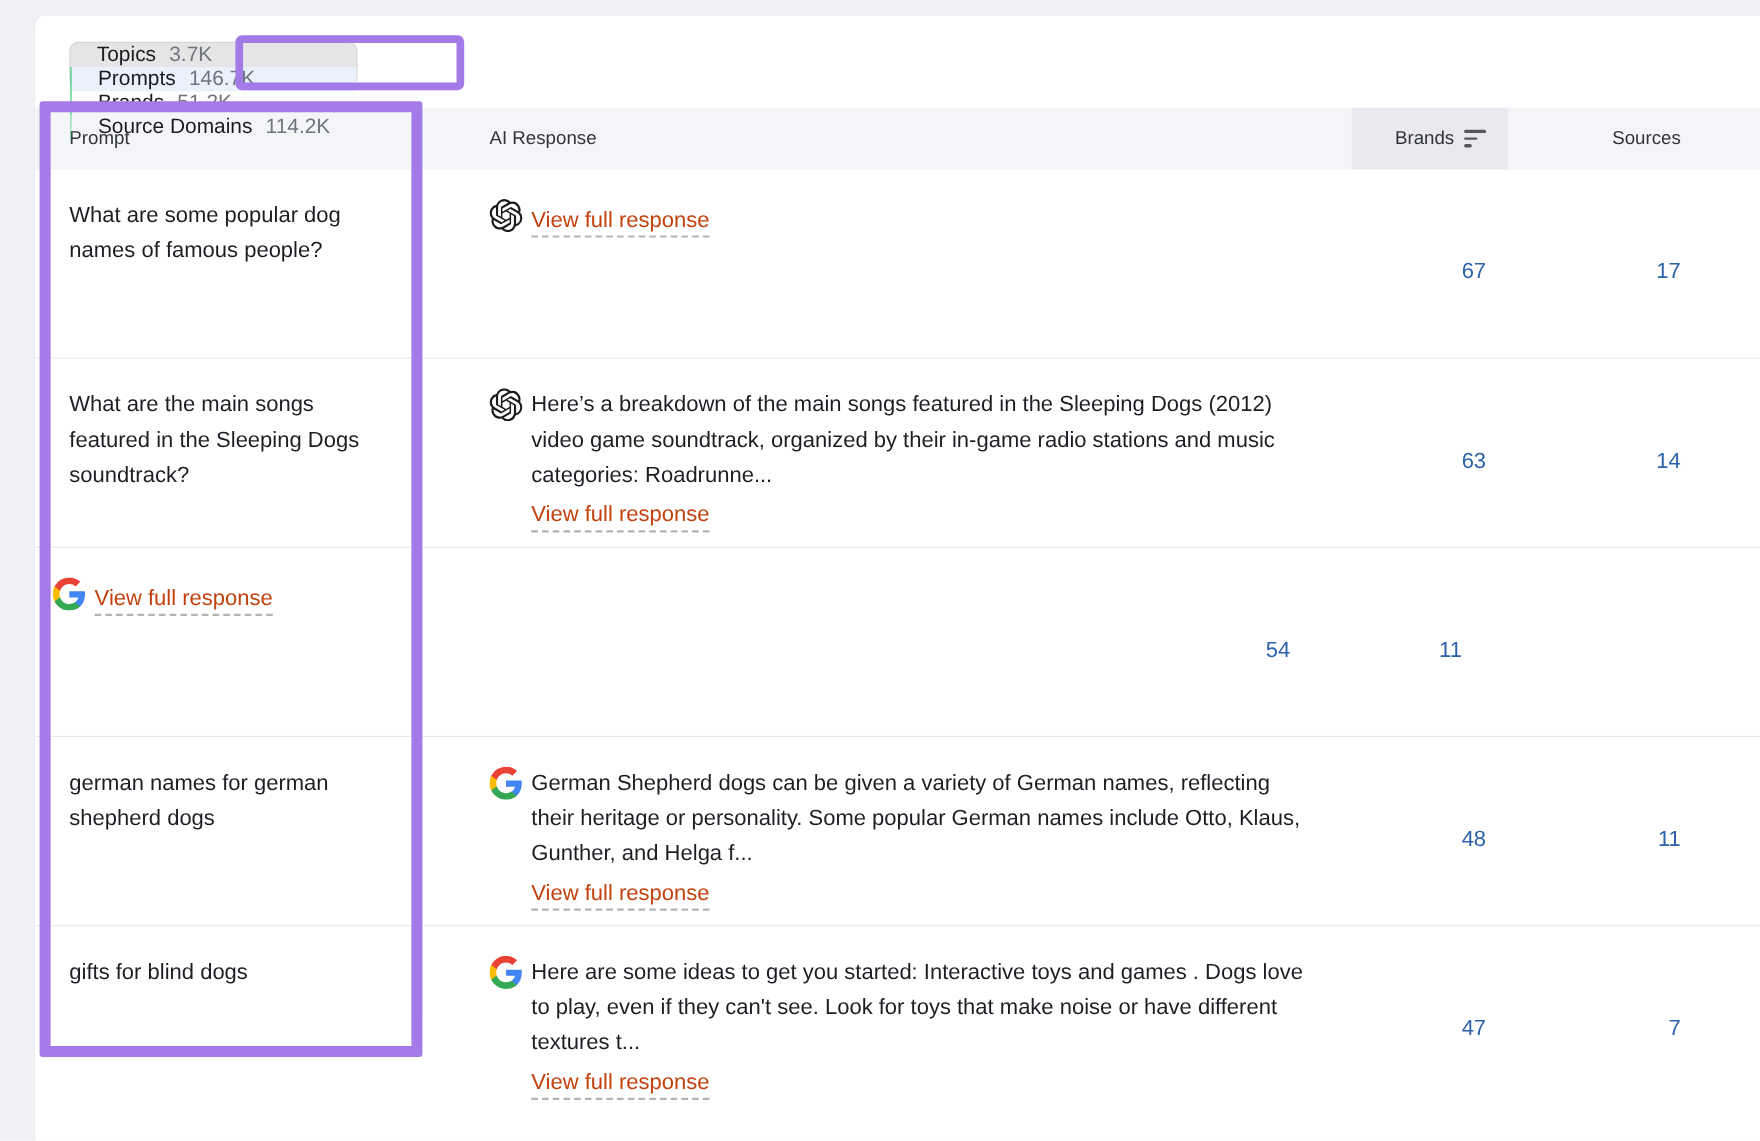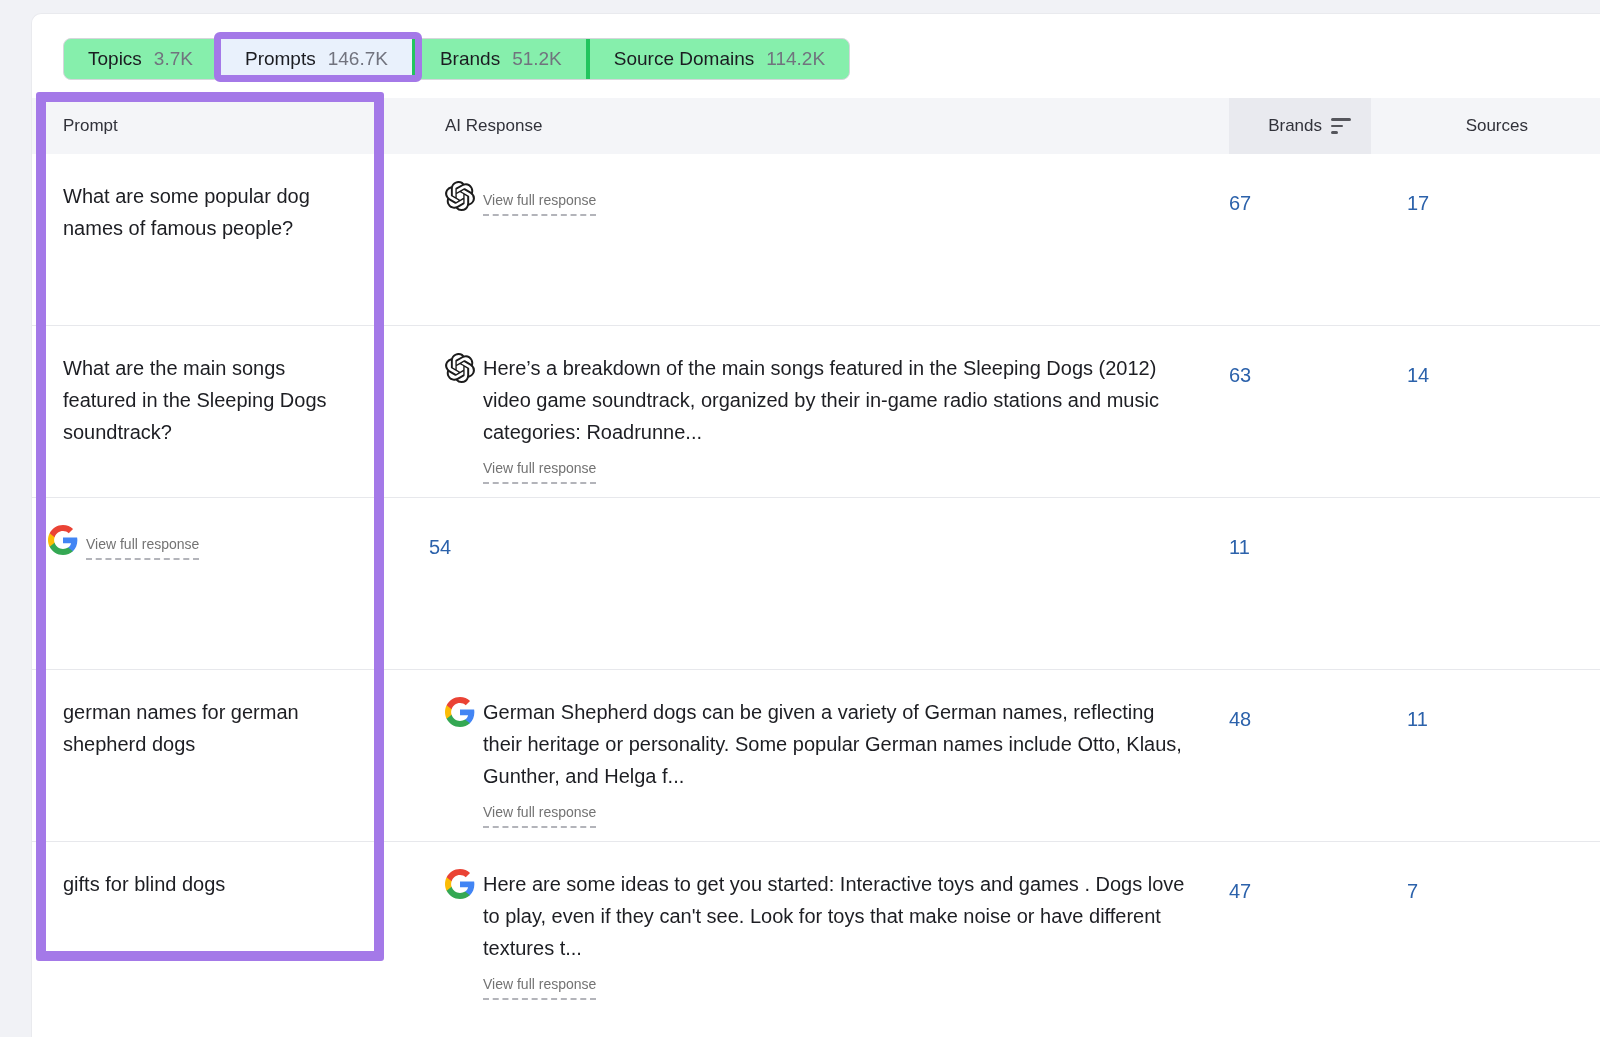--- a/index.html
+++ b/index.html
@@ -20,33 +20,34 @@
     border-top:1px solid #e9eaee;
     border-left:1px solid #e9eaee;
   }
 
   
   .tabs {
     display:inline-flex;
     margin:24px 0 18px 31px;
     border:1px solid #d5d6db;
     border-radius:8px;
-    background:#86efac;
+    background:#e5e5e5;
     height:42px;
     align-items:stretch;
     position:relative;
+    flex-direction:column;
   }
   .tab {
     display:flex; align-items:center; gap:12px;
     padding:0 24px;
     font-size:19px;
     cursor:pointer;
     white-space:nowrap;
   }
-  .tab + .tab { border-left:4px solid #22c55e;text-align:right; }
+  .tab + .tab { border-left:1px solid #22c55e;text-align:right; }
   .tab:first-child { border-radius:7px 0 0 7px; }
   .tab:last-child { border-radius:0 7px 7px 0; }
   .tab .tab-label { color:#1b1c21; }
   .tab .tab-count { color:#71737e; }
   .tab.selected { background:#e9f1fc; }
 
   
   .annot { position:absolute; pointer-events:none; border-style:solid; border-color:#a479e8; z-index:50; }
   .annot-tab { left:214px; top:32px; width:208px; height:50px; border-width:7px; border-radius:6px; }
   .annot-col { left:36px; top:92px; width:348px; height:869px; border-width:10px; border-radius:3px; }
@@ -87,27 +88,27 @@
   .cell-response { padding:26px 0 0 16px; display:flex; align-items:flex-start; }
   .engine { flex:0 0 auto; width:30px; height:30px; margin:1px 8px 0 0; }
   .engine svg { display:none; width:30px; height:30px; }
   .engine[data-engine="chatgpt"] .icon-chatgpt { display:block; }
   .engine[data-engine="google"]  .icon-google  { display:block; }
 
   .resp-body { max-width:810px; }
   .resp-text { font-size:20px; line-height:32px; color:#1d1e23; }
   .view-link {
     display:inline-block; margin-top:7px;
-    font-size:14px; line-height:26px; color:#737373;
+    font-size:20px; line-height:26px; color:#c2410c;
     border-bottom:2px dashed #b3b4ba; padding-bottom:1px;
     cursor:pointer;
   }
   .cell-num {
-    padding-top:38px; text-align:left;
-    font-size:20px; color:#2c62ab; cursor:pointer;
+    padding-top:38px; text-align:right;
+    font-size:20px; color:#2c62ab; cursor:pointer;margin-top:44px;
   }
   .cell-brands { padding-right:20px; }
   .cell-sources { padding-right:42px; }
 </style>
 </head>
 <body>
 
 <div class="stage">
   <div class="card">
 

